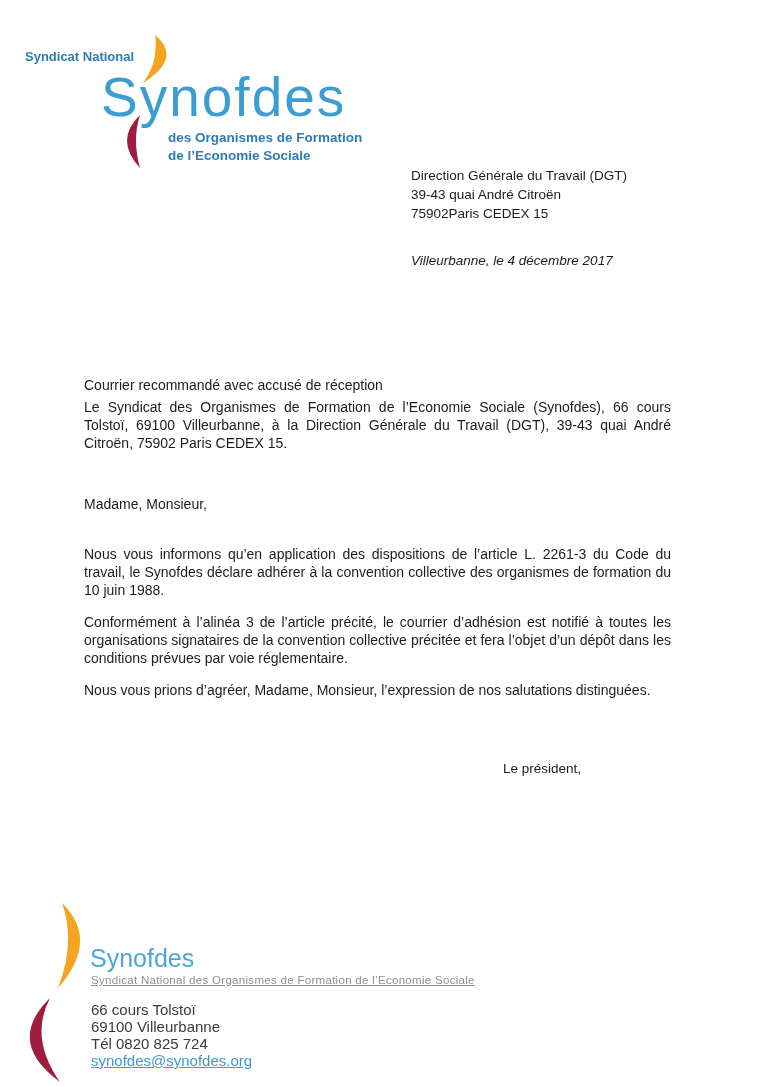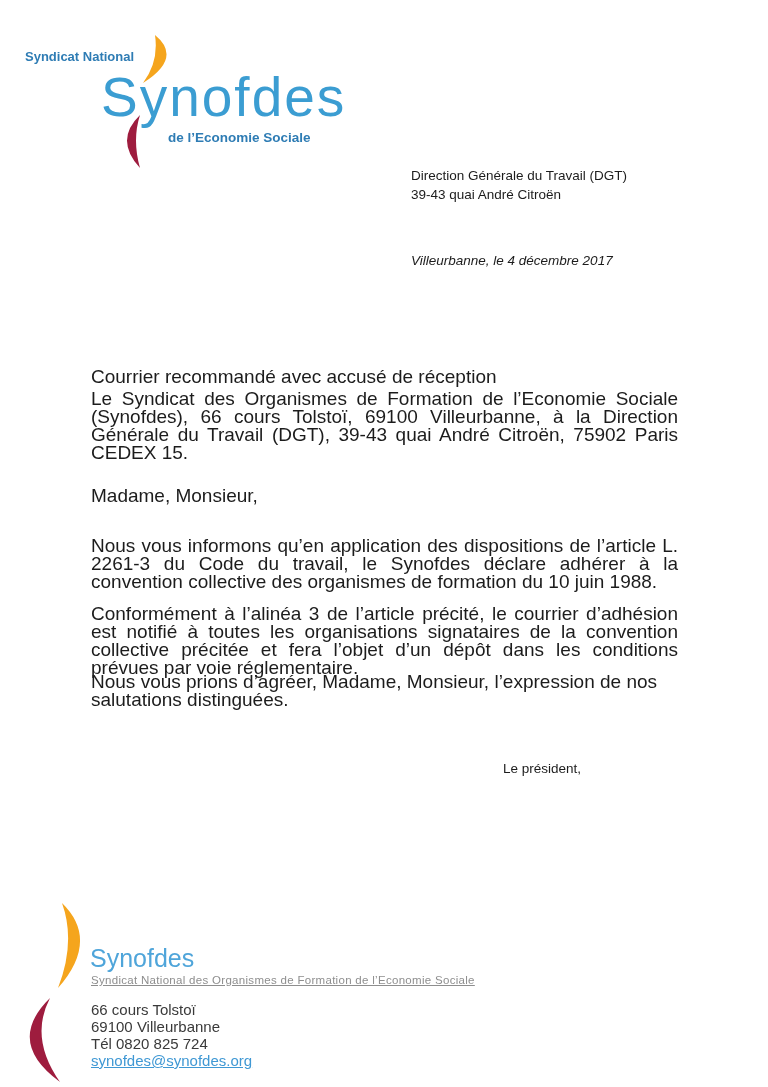--- a/index.html
+++ b/index.html
@@ -34,22 +34,22 @@
     font-size:13.5px;line-height:19.2px;
   }
   .date-line{
     left:411px;top:253px;
     font-size:13.5px;
     font-style:italic;
   }
 
   
   .body-text{
-    left:91px;width:587px;
-    font-size:19px;line-height:18px;
+    left:84px;width:587px;
+    font-size:14px;line-height:18px;margin-top:8px;
   }
   .justified{text-align:justify;}
   .subject{top:368px;}
   .intro{top:390px;}
   .salutation{top:487px;}
   .para1{top:537px;}
   .para2{top:605px;}
   .closing{top:673px;}
   .signature{
     left:503px;top:761px;
@@ -80,26 +80,28 @@
 <div class="page">
 
   <svg class="abs" style="left:120px;top:28px;" width="60" height="150" viewBox="0 0 60 150">
     <path d="M35,7 Q63,30 23,55 Q39,34 35,7 Z" fill="#F5A51D"></path>
     <path d="M20,87 Q-6,112 20,140 Q12,112 20,87 Z" fill="#9E1C3E"></path>
   </svg>
 
   <div class="abs logo-tagline">Syndicat National</div>
   <div class="abs brand-wordmark">Synofdes</div>
   <div class="abs logo-subtitle">
+    <div>des Organismes de Formation</div>
     <div>de l’Economie Sociale</div>
   </div>
 
   <div class="abs recipient">
     <div>Direction Générale du Travail (DGT)</div>
     <div>39-43 quai André Citroën</div>
+    <div>75902Paris CEDEX 15</div>
   </div>
 
   <div class="abs date-line">Villeurbanne, le 4 décembre 2017</div>
 
   <div class="abs body-text subject">Courrier recommandé avec accusé de réception</div>
   <div class="abs body-text intro justified">Le Syndicat des Organismes de Formation de l’Economie Sociale (Synofdes), 66 cours Tolstoï, 69100 Villeurbanne, à la Direction Générale du Travail (DGT), 39-43 quai André Citroën, 75902 Paris CEDEX 15.</div>
   <div class="abs body-text salutation">Madame, Monsieur,</div>
   <div class="abs body-text para1 justified">Nous vous informons qu’en application des dispositions de l’article L. 2261-3 du Code du travail, le Synofdes déclare adhérer à la convention collective des organismes de formation du 10 juin 1988.</div>
   <div class="abs body-text para2 justified">Conformément à l’alinéa 3 de l’article précité, le courrier d’adhésion est notifié à toutes les organisations signataires de la convention collective précitée et fera l’objet d’un dépôt dans les conditions prévues par voie réglementaire.</div>
   <div class="abs body-text closing">Nous vous prions d’agréer, Madame, Monsieur, l’expression de nos salutations distinguées.</div>

